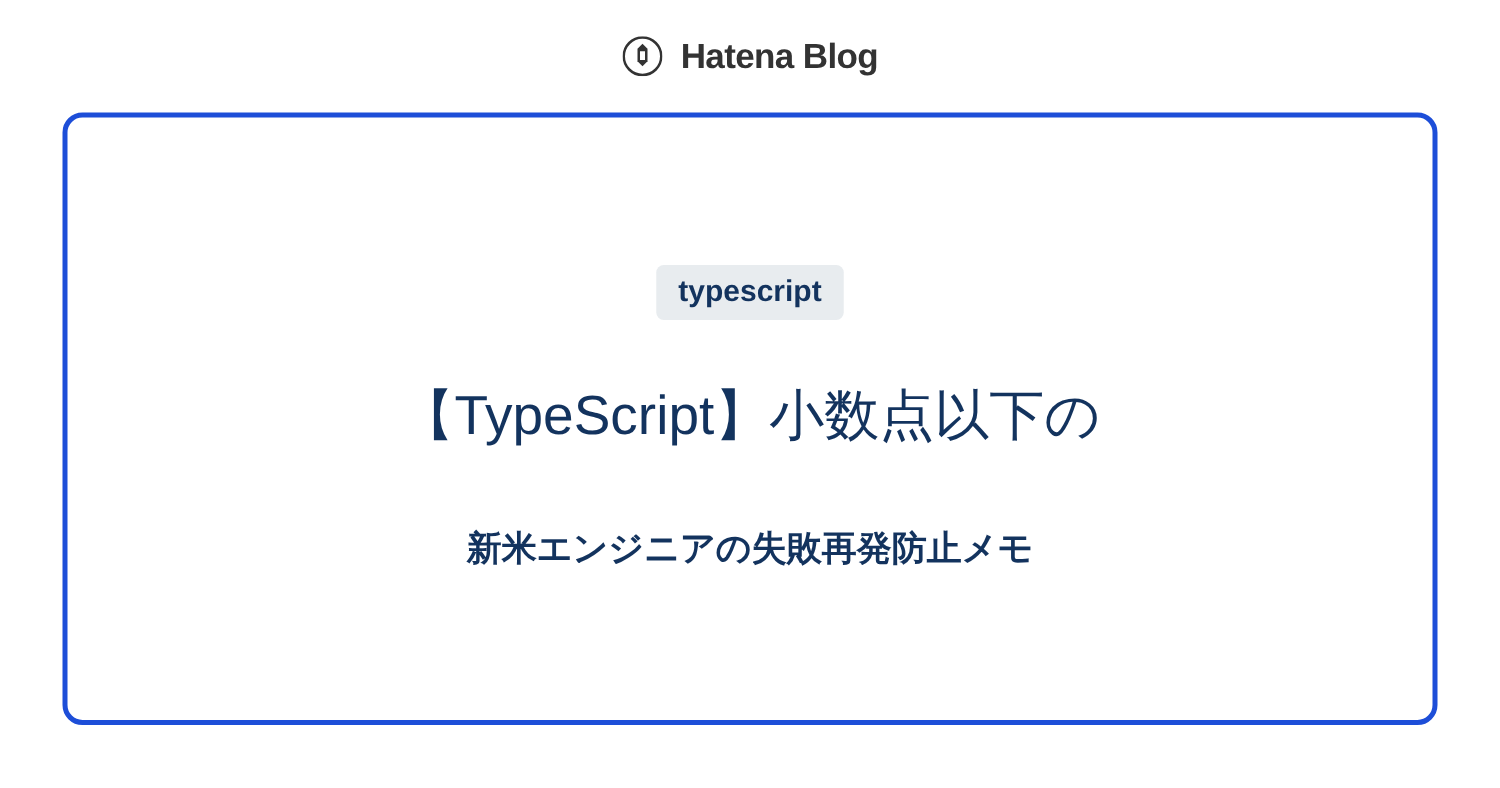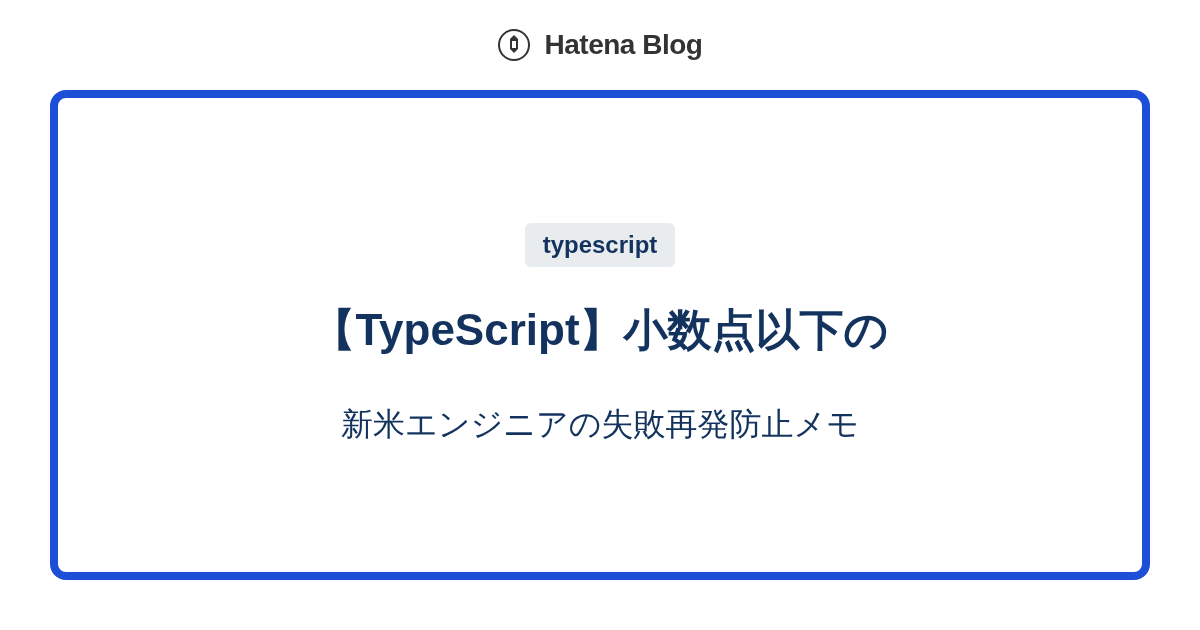--- a/index.html
+++ b/index.html
@@ -35,52 +35,52 @@
     }
     .logo-text {
       font-size: 28px;
       font-weight: 600;
       color: #333;
       letter-spacing: -0.5px;
     }
     .card {
       margin: 0 50px 50px 50px;
       flex: 1;
-      border: 8px solid #1d4ed8;
+      border: 4px solid #1d4ed8;
       border-radius: 16px;
       display: flex;
       flex-direction: column;
       align-items: center;
       justify-content: center;
       padding: 41px;
-      gap: 30px;
+      gap: 44px;
     }
     .tags {
       display: flex;
       gap: 16px;
     }
     .tag {
       background: #e8ecef;
       color: #13335e;
       font-size: 24px;
       font-weight: 600;
       padding: 8px 18px;
       border-radius: 6px;
     }
     .title {
       color: #13335e;
       font-size: 44px;
-      font-weight: 700;
+      font-weight: 400;
       text-align: center;
       line-height: 1.5;
     }
     .subtitle {
       color: #13335e;
-      font-size: 32px;
-      font-weight: 400;
+      font-size: 28px;
+      font-weight: 700;
       text-align: left;
       margin-top: 10px;
     }
   </style>
 </head>
 <body>
 
 <div class="header">
   <span class="logo-icon">
     <svg viewBox="0 0 32 32" fill="none">

